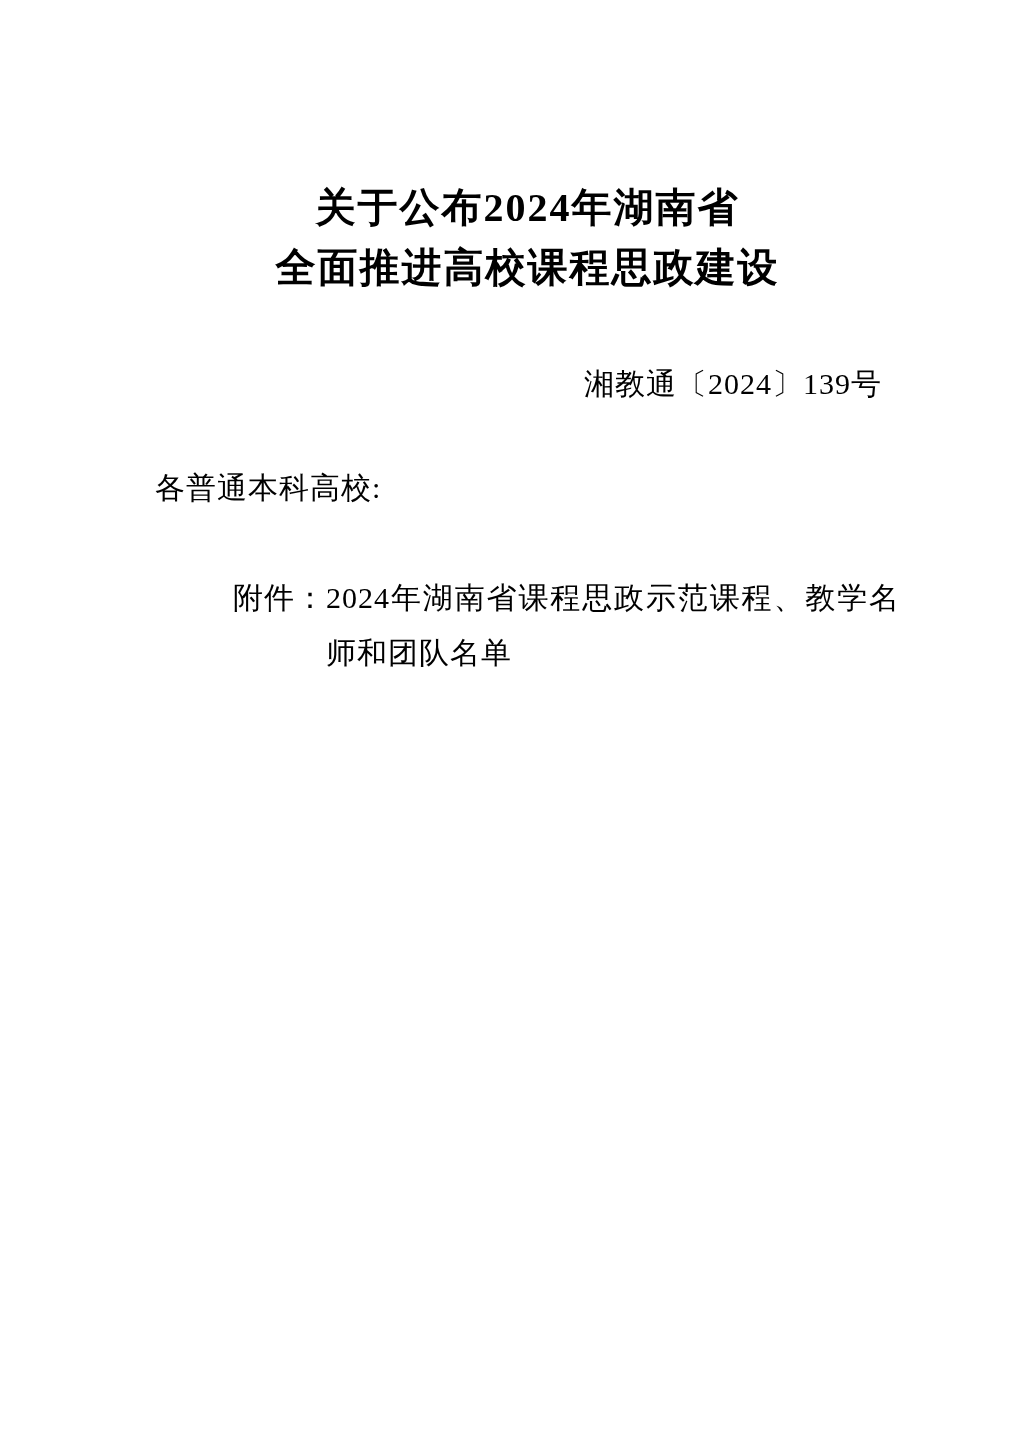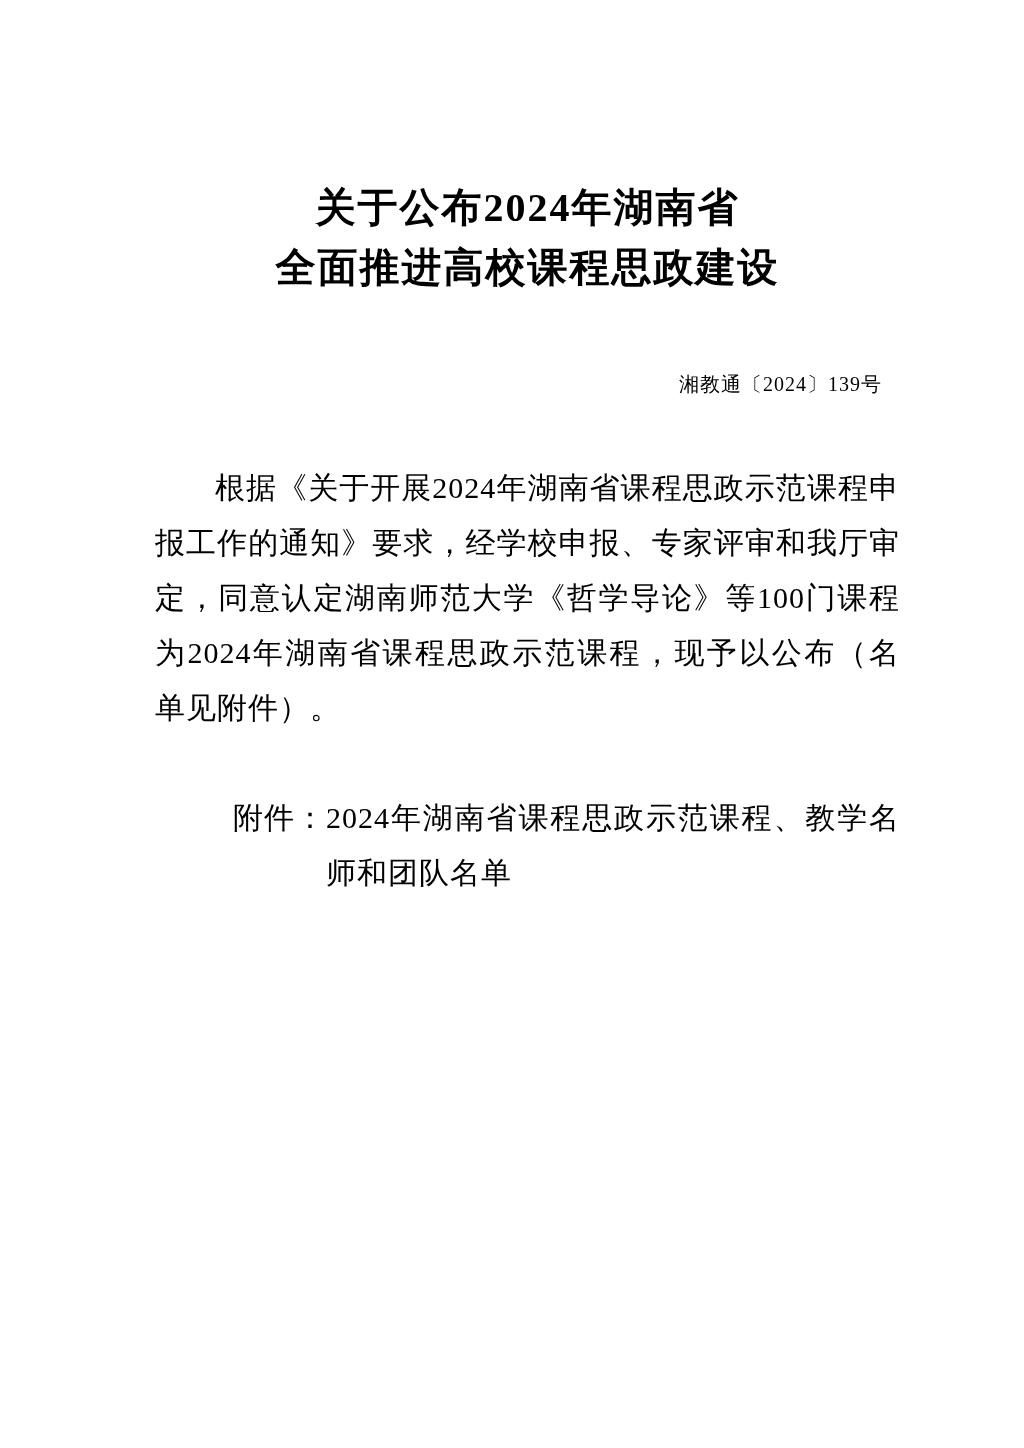--- a/index.html
+++ b/index.html
@@ -25,21 +25,21 @@
     text-align: center;
     font-weight: bold;
     font-size: 40px;
     line-height: 60px;
     letter-spacing: 2px;
   }
   .doc-number {
     margin-top: 68px;
     text-align: right;
     padding-right: 18px;
-    font-size: 20px;
+    font-size: 30px;
     line-height: 36px;
     letter-spacing: 1px;
     font-family: Liberation Serif, serif;
   }
   .body-text {
     margin-top: 58px;
     font-size: 30px;
     line-height: 55px;
     letter-spacing: 1px;
   }
@@ -75,21 +75,21 @@
   <div class="content">
 
     <h1 class="doc-title">
       <span>关于公布2024年湖南省</span><br>
       <span>全面推进高校课程思政建设</span>
     </h1>
 
     <div class="doc-number">湘教通〔2024〕139号</div>
 
     <div class="body-text">
-      <p class="paragraph">根据《关于开展2024年湖南省课程思政示范课程申报工作的通知》要求，经学校申报、专家评审和我厅审定，同意认定湖南师范大学《哲学导论》等100门课程为2024年湖南省课程思政示范课程，现予以公布（名单见附件）。</p>
+      <div class="salutation">各普通本科高校:</div>
     </div>
 
     <div class="attachment">
       <span class="attachment-label">附件：</span>
       <span class="attachment-text">2024年湖南省课程思政示范课程、教学名师和团队名单</span>
     </div>
 
   </div>
 </div>
 

